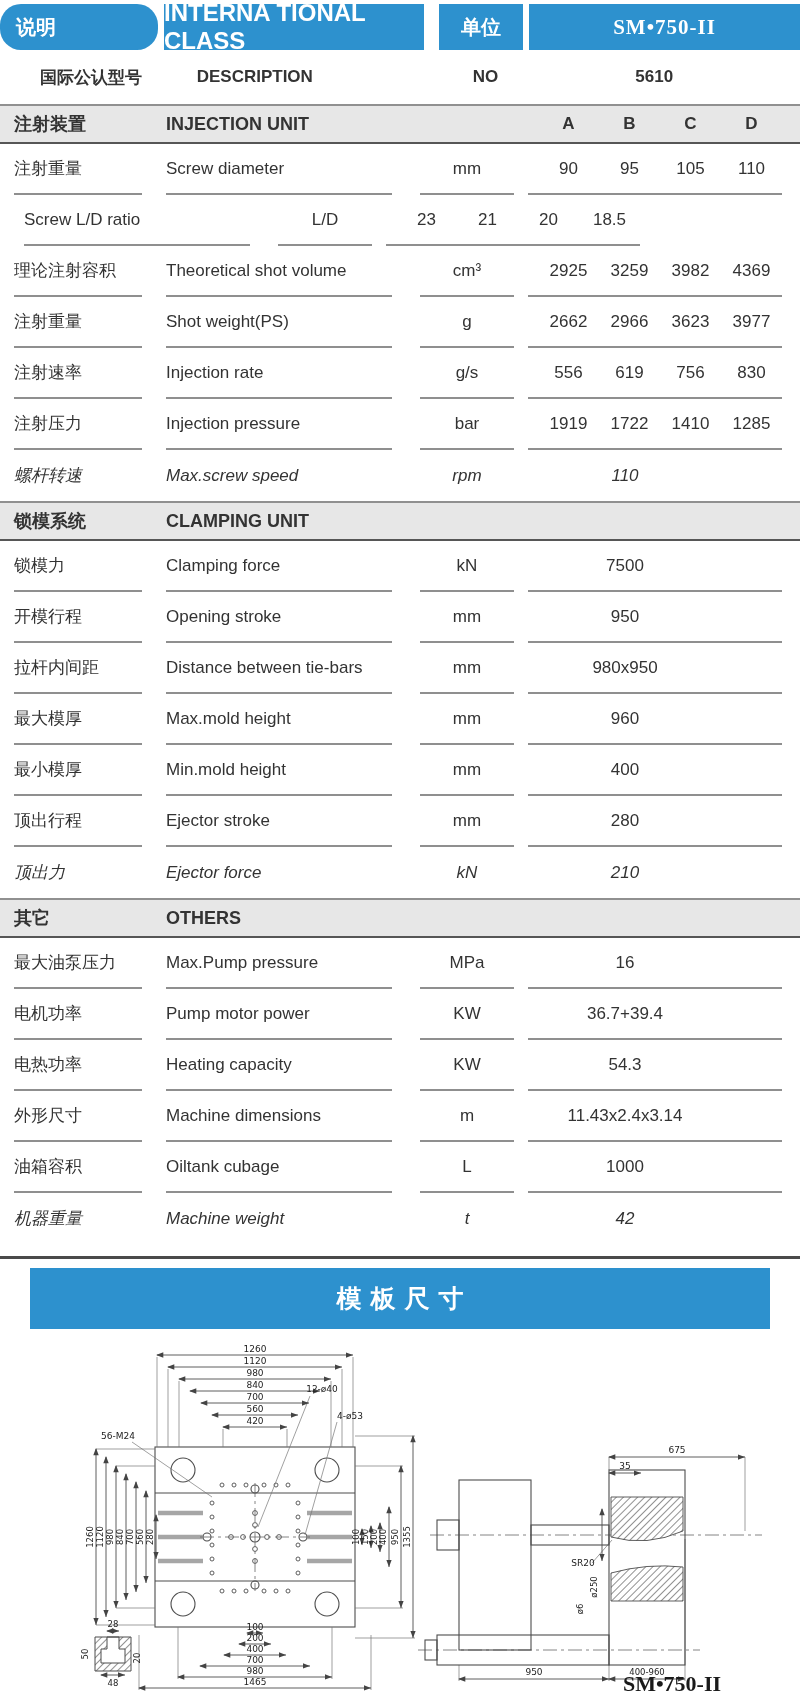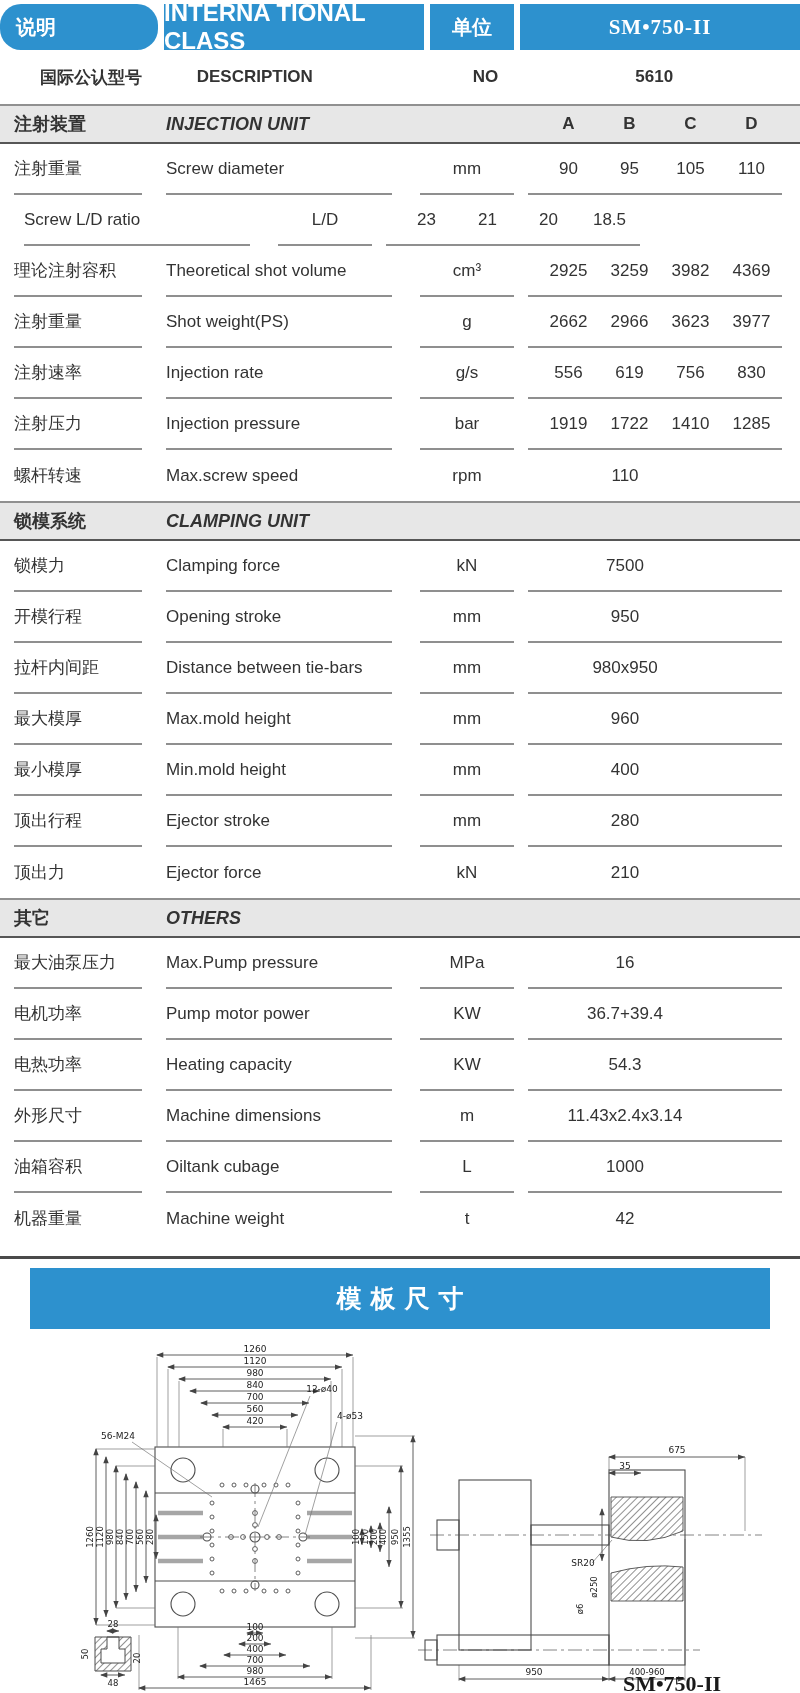--- a/index.html
+++ b/index.html
@@ -4,45 +4,45 @@
 <style>
   html,body{margin:0;padding:0;background:#fff;}
   body{width:800px;font-family:"Liberation Sans","DejaVu Sans",sans-serif;color:#333;}
   .page{width:800px;overflow:hidden;}
 
   
   .hdr{display:flex;height:46px;margin-top:4px;}
   .hc{background:#2d91ce;color:#fff;font-weight:bold;display:flex;align-items:center;box-sizing:border-box;}
   .hc1{width:158px;padding-left:16px;font-size:20px;border-radius:21px;}
   .hc2{width:260px;margin-left:6px;justify-content:center;font-size:24px;}
-  .hc3{width:84px;margin-left:6px;justify-content:center;font-size:20px;}
+  .hc3{width:84px;margin-left:15px;justify-content:center;font-size:20px;}
   .hc4{flex:1;margin-left:6px;justify-content:center;font-family:"Liberation Serif","DejaVu Serif",serif;font-size:21px;letter-spacing:1px;}
 
   
   .cell{align-self:stretch;display:flex;align-items:center;border-bottom:2px solid #8f8f8f;box-sizing:border-box;}
   .c-cn{margin-left:14px;width:128px;font-size:17px;}
   .c-en{margin-left:24px;width:226px;font-size:17px;}
   .c-unit{margin-left:28px;width:94px;justify-content:center;font-size:17px;}
   .c-vals{margin-left:14px;width:254px;font-size:17px;}
   .nb{border-bottom:none !important;margin-left:40px;}
 
   .desc-row{display:flex;height:54px;font-weight:bold;font-size:18px;}
   .row{display:flex;height:51px;}
-  .row.last .cell{border-bottom:none;}
+  .row.last .cell{border-bottom:none;font-style:italic;}
 
   .vals4{display:grid;grid-template-columns:repeat(4,1fr);padding-left:10px;box-sizing:border-box;align-items:center;}
   .vals4 span{text-align:center;}
   .c-vals .vals4{width:100%;}
   .single-val{width:100%;text-align:center;padding-right:60px;box-sizing:border-box;}
 
   
   .section-bar{display:flex;height:40px;background:#e7e7e7;border-top:2px solid #909090;border-bottom:2px solid #565656;
                font-weight:bold;font-size:18px;align-items:center;box-sizing:border-box;}
   .sb-cn{margin-left:14px;width:128px;}
-  .sb-en{margin-left:24px;width:226px;font-style:italic;}
+  .sb-en{margin-left:24px;width:226px;}
   .sb-sub{margin-left:136px;width:254px;font-size:17px;align-self:stretch;}
 
   .tbl-bottom{height:3px;background:#4a4a4a;margin-top:12px;}
 
   
   .banner{margin:9px 30px 0 30px;height:61px;background:#2d91ce;display:flex;align-items:center;justify-content:center;}
   .banner span{color:#fff;font-size:25px;font-weight:bold;letter-spacing:9px;margin-right:-9px;}
 
   
   svg{display:block;margin-top:6px;}

